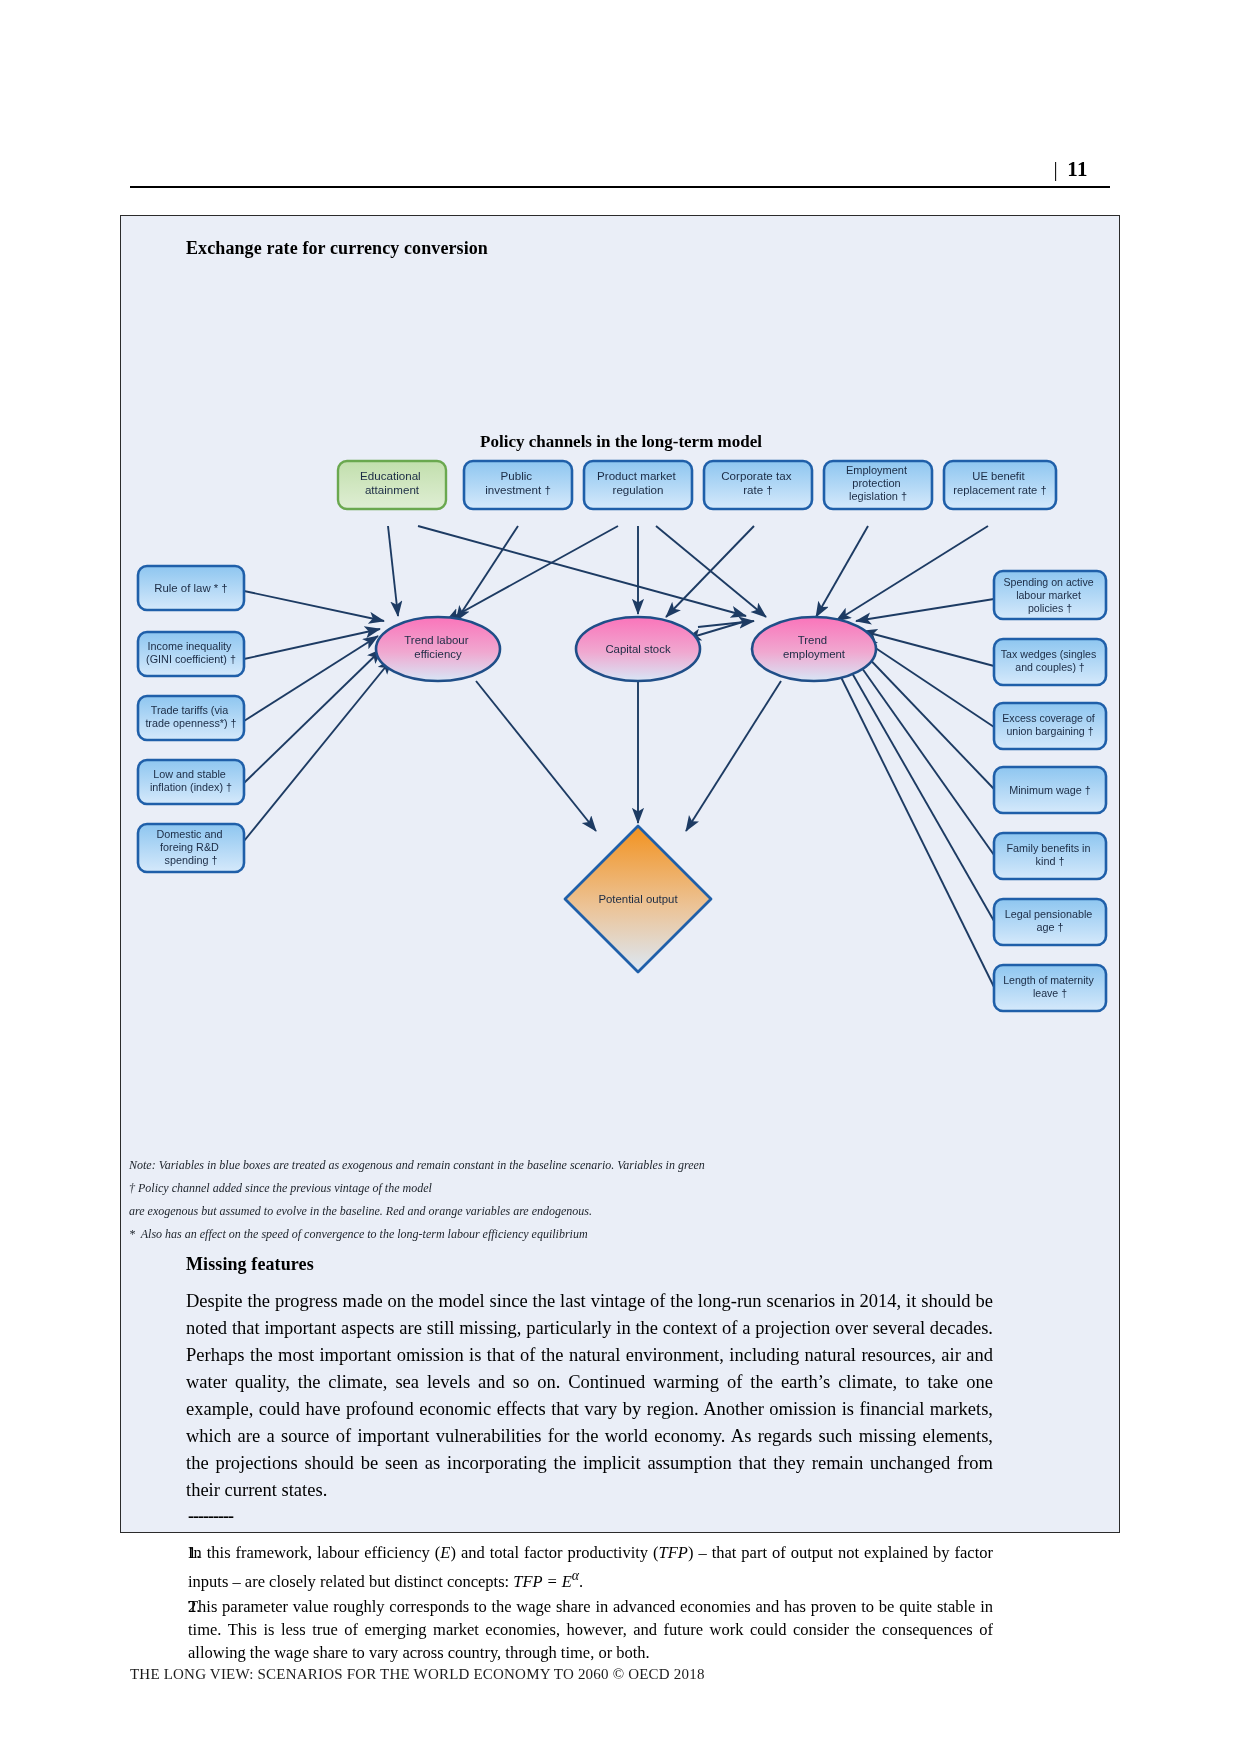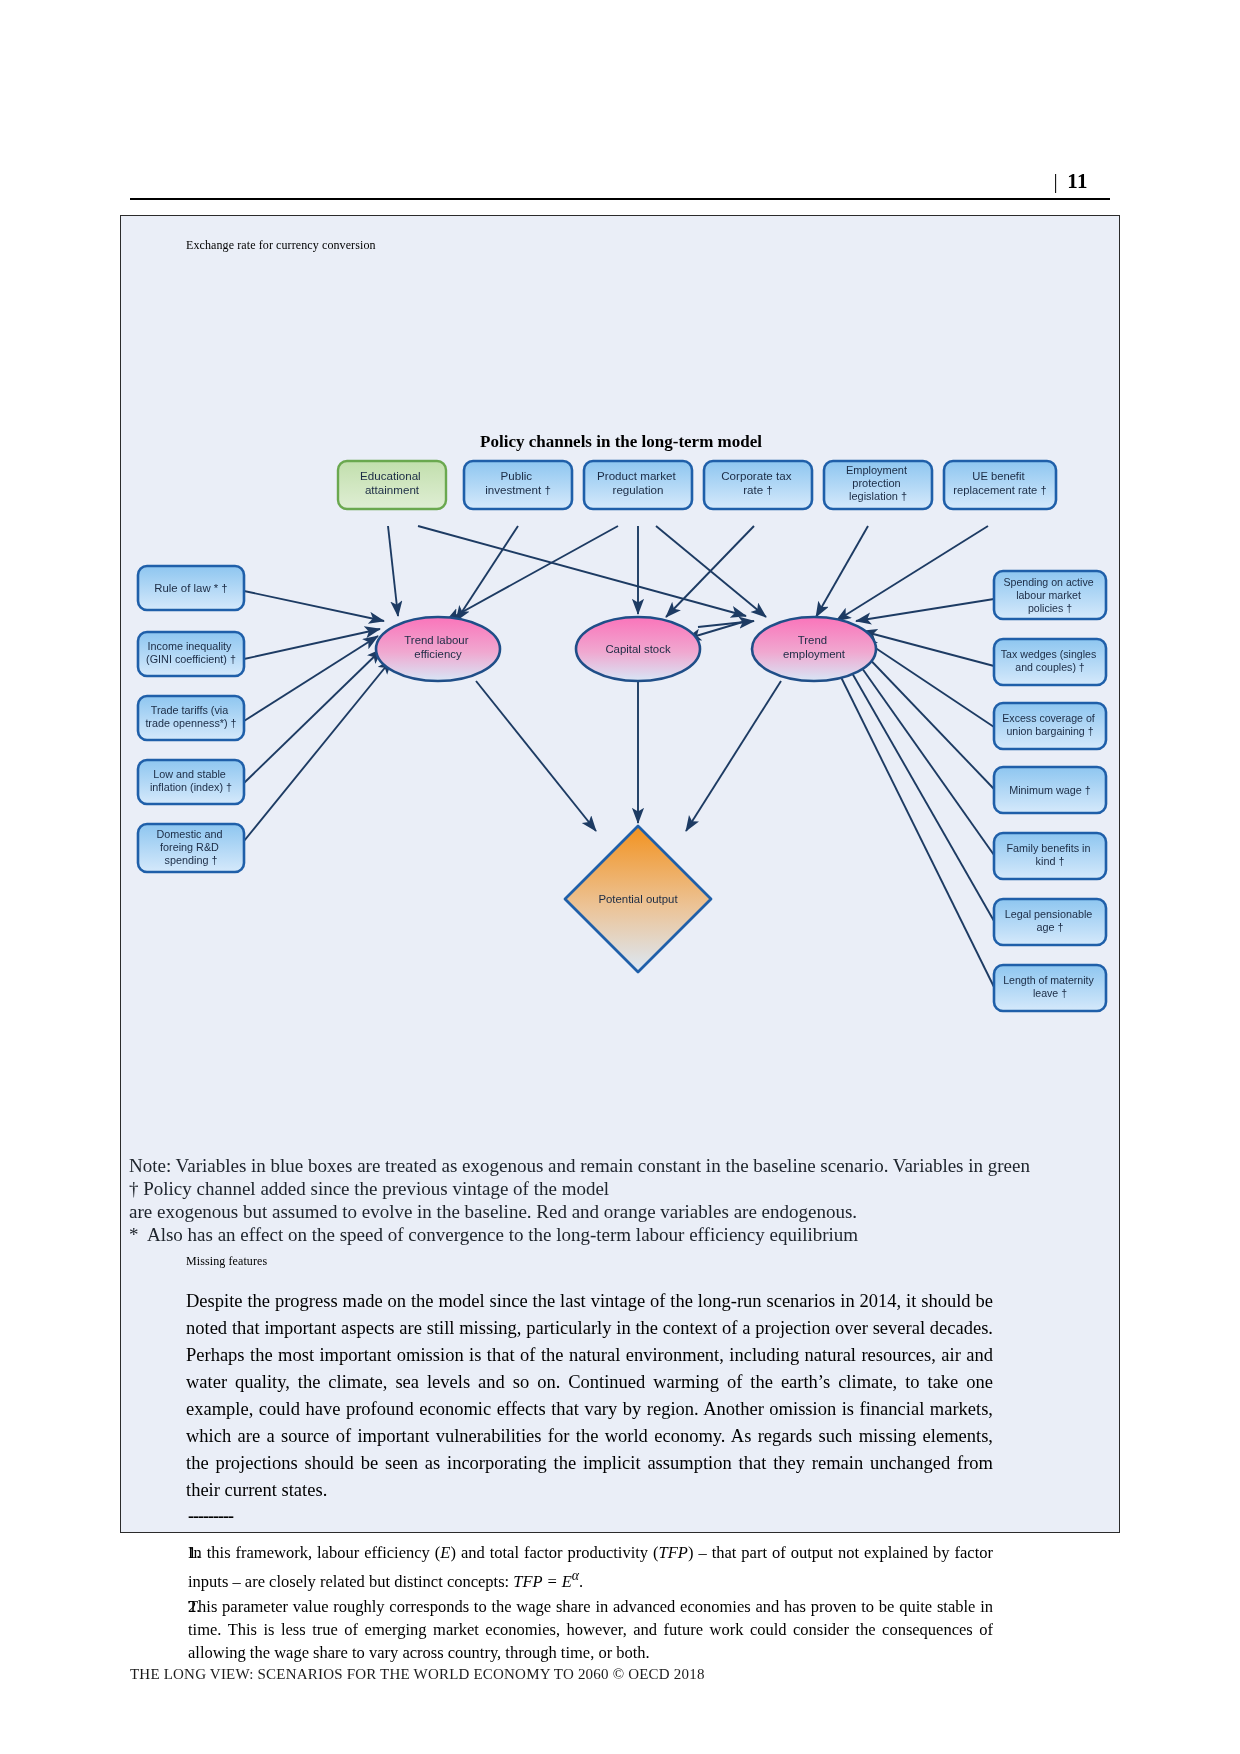--- a/index.html
+++ b/index.html
@@ -8,21 +8,21 @@
     background:#ffffff;
     font-family:"Liberation Serif", serif;
     color:#000;
     position:relative;
     overflow:hidden;
   }
   .page { position:absolute; inset:0; }
 
   
   .header {
-    position:absolute; left:130px; top:152px; width:980px;
+    position:absolute; left:130px; top:140px; width:980px;
     height:48px;
   }
   .header-rule {
     position:absolute; left:0; bottom:0; width:100%; height:2px;
     background:#000;
   }
   .page-num {
     position:absolute; right:22px; bottom:6px;
     font-size:21px; font-weight:bold; letter-spacing:.5px;
   }
@@ -33,40 +33,41 @@
     position:absolute; left:120px; top:215px;
     width:1000px; height:1318px;
     background:#eaeef7;
     border:1px solid #2b2b2b;
     box-sizing:border-box;
   }
   .panel-inner { position:absolute; inset:0; }
 
   .sec-head {
     position:absolute;
-    font-size:12px; font-weight:normal;
+    font-size:18px; font-weight:bold;
     letter-spacing:.1px;
   }
   .para {
     position:absolute;
     font-size:18.5px;
     line-height:27px;
     text-align:justify;
   }
   .diagram {
     position:absolute; left:5px; top:215px;
     width:990px; height:740px;
   }
   .diagram svg { display:block; }
 
   .note {
     position:absolute;
-    font-size:19px; line-height:23px;
+    font-size:12px; line-height:23px;
     color:#20262e;
     font-family:"Liberation Serif", serif;
+    font-style:italic;
   }
   .note div { white-space:pre; }
 
   
   .rule-dashes {
     position:absolute; font-size:18px; font-weight:bold; letter-spacing:-1px;
   }
   .fn-list { position:absolute; }
   .fn-item { position:relative; font-size:16.5px; line-height:23px; text-align:justify; }
   .fn-num { position:absolute; left:0; top:0; width:26px; }

